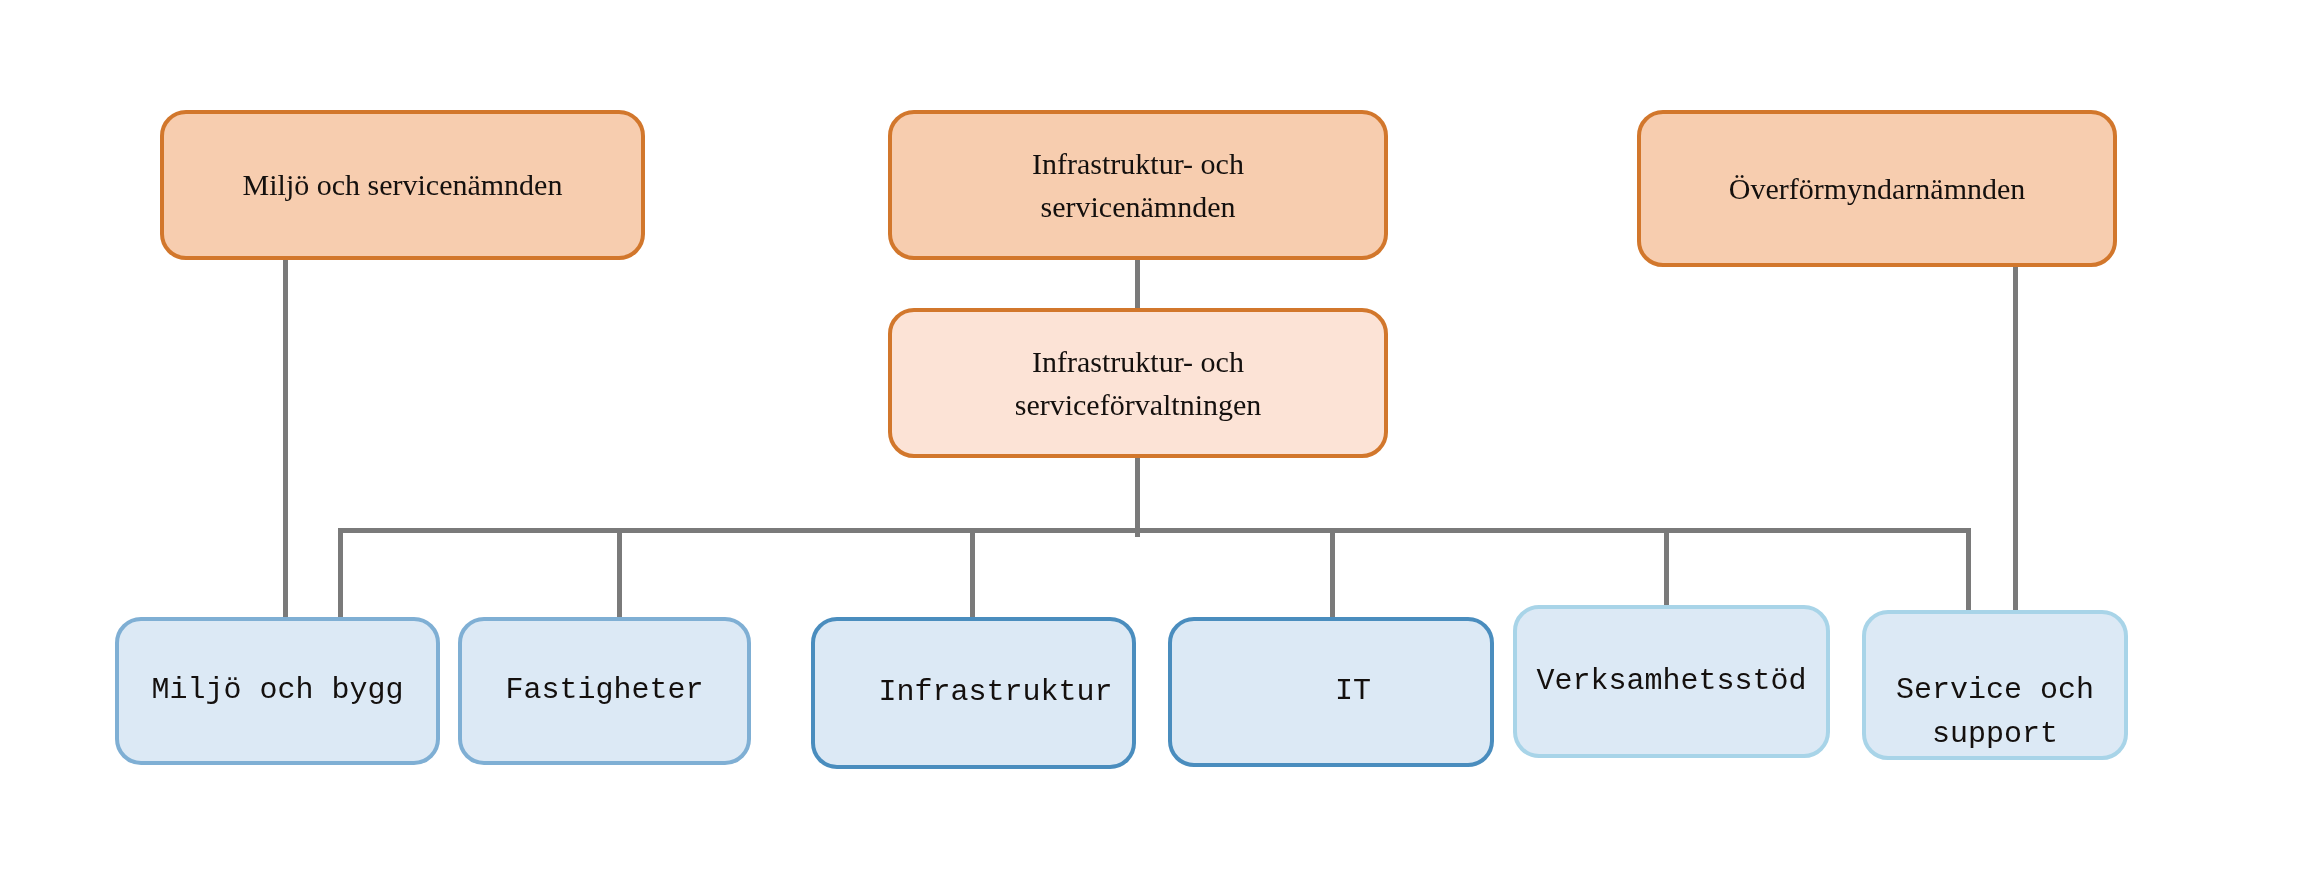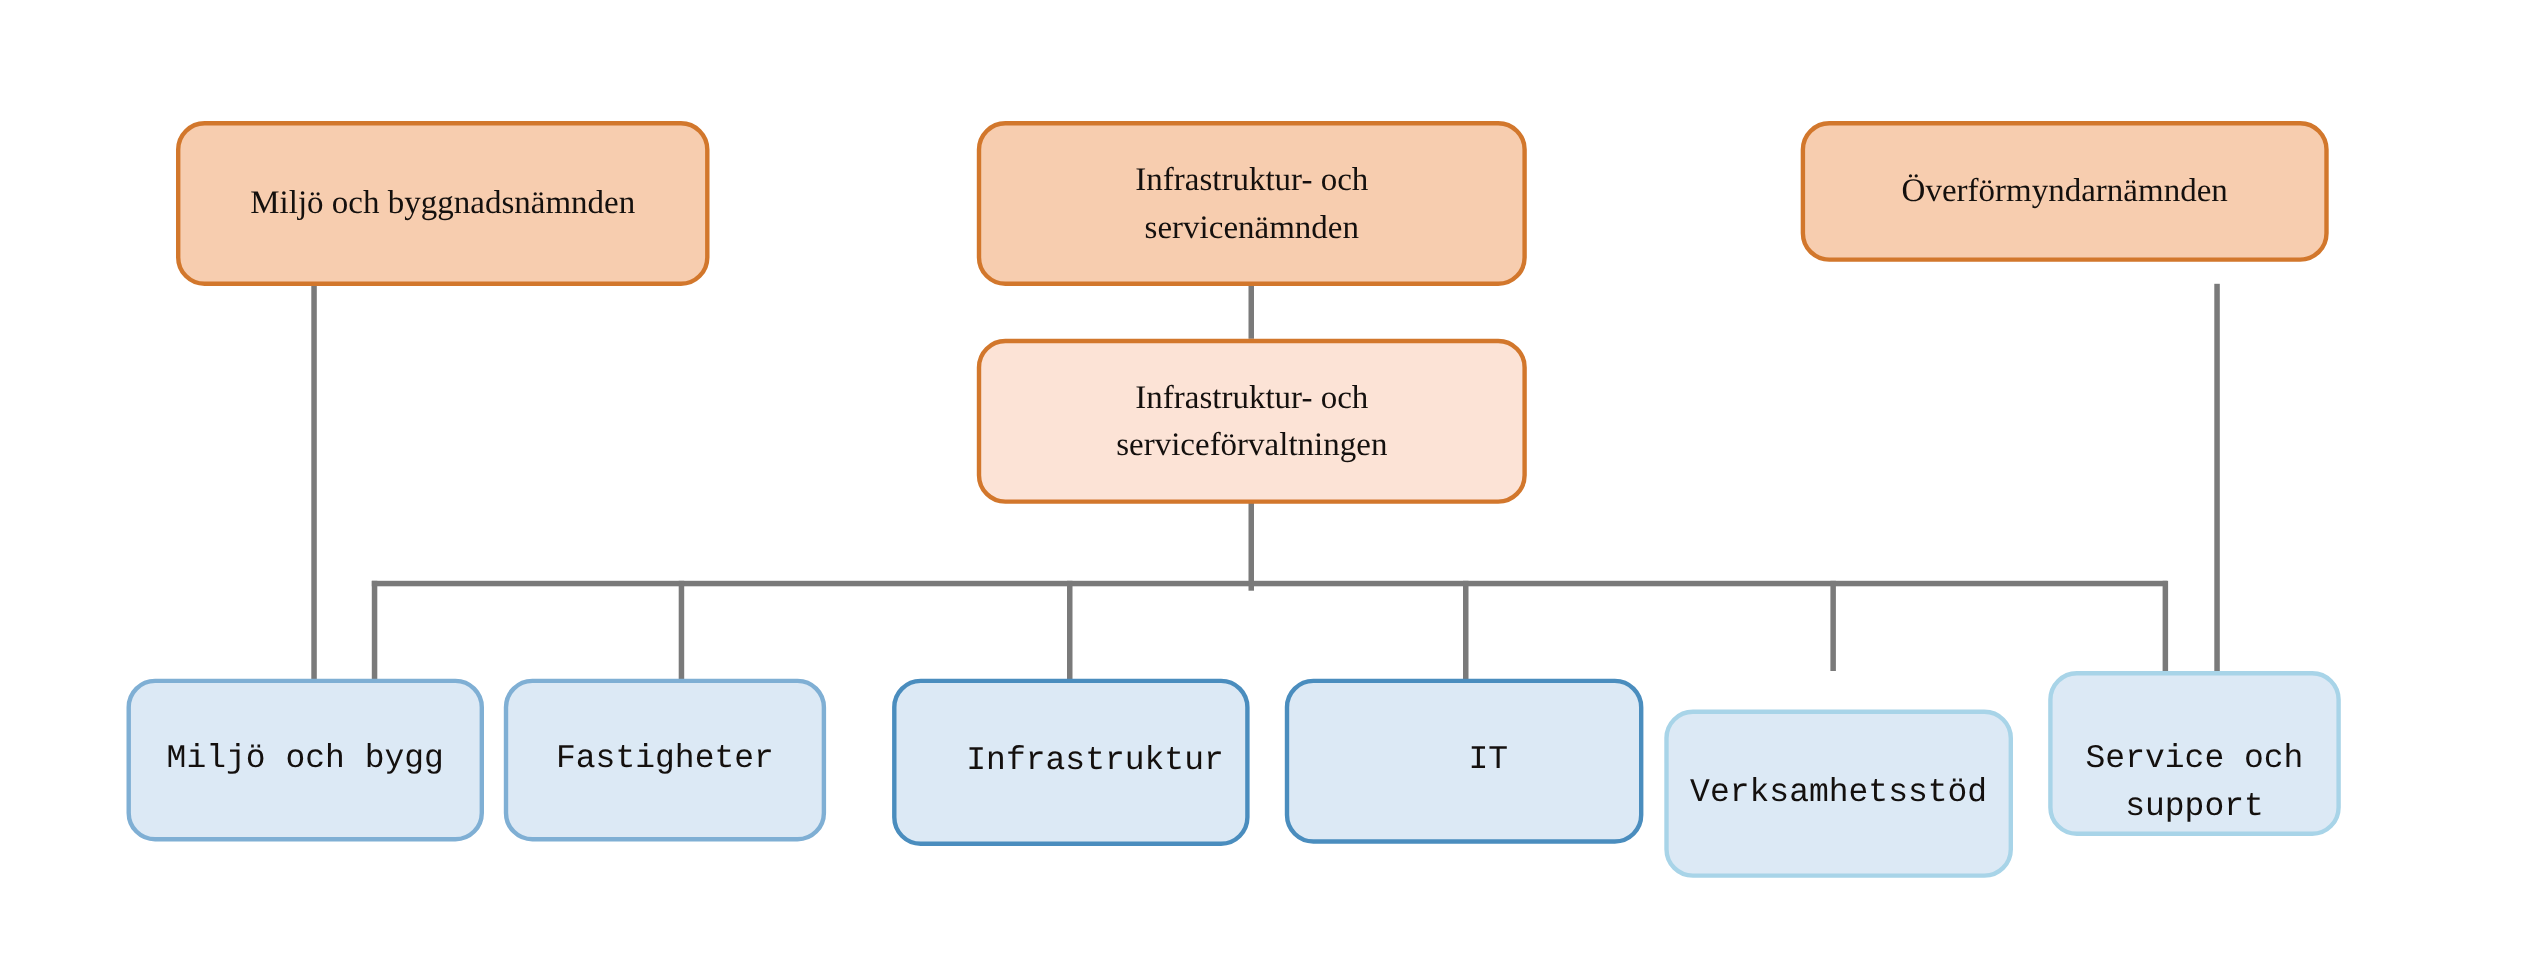--- a/index.html
+++ b/index.html
@@ -99,29 +99,29 @@
 
   <div class="conn conn-v" style="left:1330px; top:528px; height:94px;"></div>
 
   <div class="conn conn-v" style="left:1664px; top:528px; height:82px;"></div>
 
   <div class="conn conn-v" style="left:1966px; top:528px; height:94px;"></div>
 
   <div class="conn conn-v" style="left:2013px; top:258px; height:364px;"></div>
 
   <div class="node tier-namnd" style="left:160px; top:110px; width:485px; height:150px;">
-    <span class="label">Miljö och byggnadsnämnden</span>
+    <span class="label">Miljö och servicenämnden</span>
   </div>
 
   <div class="node tier-namnd" style="left:888px; top:110px; width:500px; height:150px;">
     <span class="label">Infrastruktur- och
 servicenämnden</span>
   </div>
 
-  <div class="node tier-namnd" style="left:1637px; top:110px; width:480px; height:128px;">
+  <div class="node tier-namnd" style="left:1637px; top:110px; width:480px; height:157px;">
     <span class="label">Överförmyndarnämnden</span>
   </div>
 
   <div class="node tier-forvaltning" style="left:888px; top:308px; width:500px; height:150px;">
     <span class="label">Infrastruktur- och
 serviceförvaltningen</span>
   </div>
 
   <div class="node tier-unit edge-medium" style="left:115px; top:617px; width:325px; height:148px;">
     <span class="label">Miljö och bygg</span>
@@ -132,21 +132,21 @@
   </div>
 
   <div class="node tier-unit edge-dark" style="left:811px; top:617px; width:325px; height:152px;">
     <span class="label">Infrastruktur</span>
   </div>
 
   <div class="node tier-unit edge-dark" style="left:1168px; top:617px; width:326px; height:150px;">
     <span class="label">IT</span>
   </div>
 
-  <div class="node tier-unit edge-light" style="left:1513px; top:605px; width:317px; height:153px;margin-top:40px;">
+  <div class="node tier-unit edge-light" style="left:1513px; top:605px; width:317px; height:153px;">
     <span class="label">Verksamhetsstöd</span>
   </div>
 
   <div class="node tier-unit edge-light" style="left:1862px; top:610px; width:266px; height:150px;align-items:flex-end;">
     <span class="label">Service och support</span>
   </div>
 
 </div>
 
 </body></html>

